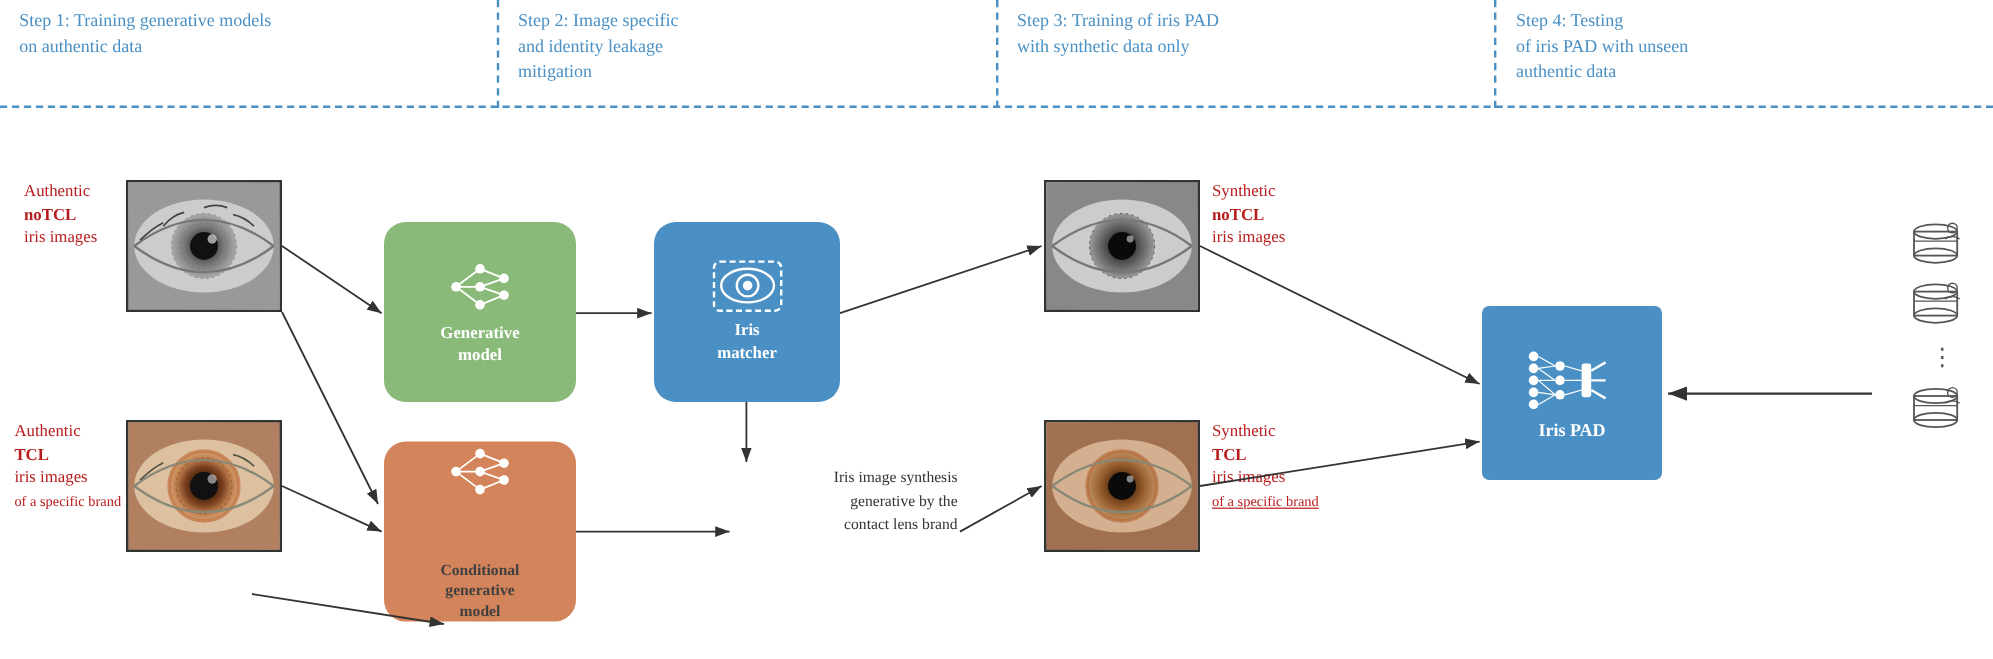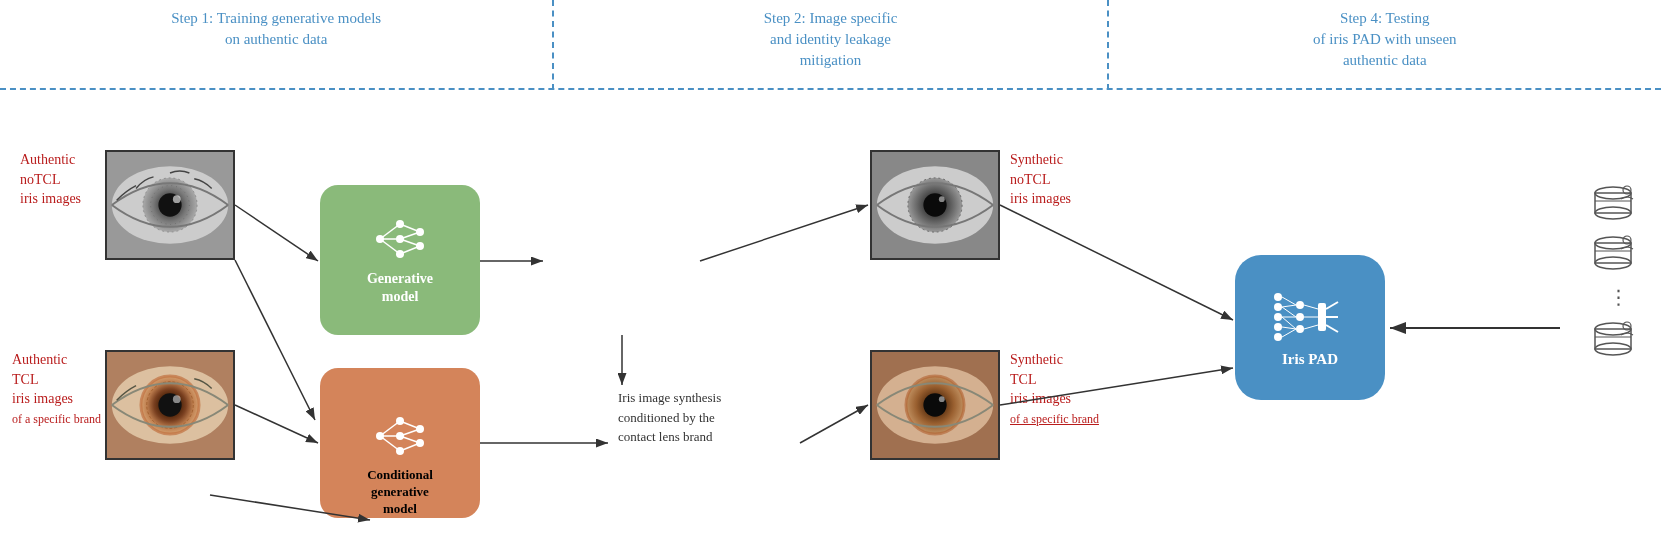--- a/index.html
+++ b/index.html
@@ -24,21 +24,21 @@
       display: flex;
       position: absolute;
       top: 0;
       left: 0;
       width: 100%;
       height: 90px;
     }
 
     .step-header {
       flex: 1;
-      text-align: center;
+      text-align: left;
       color: #4a90c4;
       font-size: 15px;
       padding: 8px 16px;
       border-right: 2px dashed #4a90c4;
       line-height: 1.4;
     }
     .step-header:last-child {
       border-right: none;
       text-decoration: underline;
     }
@@ -145,56 +145,56 @@
       position: absolute;
       left: 320px;
       top: 268px;
       width: 160px;
       height: 150px;
       background: #d4845a;
       border-radius: 18px;
       display: flex;
       flex-direction: column;
       align-items: center;
-      justify-content: flex-end;
-      color: #000000;
+      justify-content: space-between;
+      color: #404040;
       font-size: 13px;
       font-weight: bold;
       text-align: center;
     }
 
     
     .iris-pad-box {
       position: absolute;
       left: 1235px;
       top: 155px;
       width: 150px;
       height: 145px;
       background: #4a90c4;
-      border-radius: 26px;
+      border-radius: 6px;
       display: flex;
       flex-direction: column;
       align-items: center;
       justify-content: center;
       color: white;
       font-size: 14px;
       font-weight: bold;
       text-align: center;
     }
 
     
     .label {
       position: absolute;
       font-size: 14px;
       color: #b91c1c;
       line-height: 1.4;
     }
 
     .label strong {
-      font-weight: normal;
+      font-weight: bold;
     }
 
     
     .brand-name-btn {
       position: absolute;
       left: 80px;
       top: 415px;
       background: #4a90c4;
       color: white;
       border-radius: 8px;
@@ -227,21 +227,21 @@
       margin-bottom: 6px;
     }
 
     
     .synthesis-label {
       position: absolute;
       left: 618px;
       top: 288px;
       font-size: 13px;
       color: #333;
-      text-align: left;
+      text-align: right;
       width: 180px;
       line-height: 1.5;
     }
 
     
     .pad-network {
       width: 80px;
       height: 60px;
       margin-bottom: 4px;
     }
@@ -253,20 +253,24 @@
 
   <div class="step-headers">
     <div class="step-header">
       <span style="white-space:pre-line; display:inline-block;">Step 1: Training generative models
 on authentic data</span>
     </div>
     <div class="step-header">
       <span style="white-space:pre-line; display:inline-block;">Step 2: Image specific
 and identity leakage
 mitigation</span>
+    </div>
+    <div class="step-header">
+      <span style="white-space:pre-line; display:inline-block;">Step 3: Training of iris PAD
+with synthetic data only</span>
     </div>
     <div class="step-header">
       <span style="white-space:pre-line; display:inline-block;">Step 4: Testing
 of iris PAD with unseen
 authentic data</span>
     </div>
   </div>
 
   <div class="h-divider"></div>
 
@@ -391,20 +395,35 @@
         <line x1="10" y1="25" x2="30" y2="40" stroke="white" stroke-width="1.5"></line>
         <line x1="30" y1="10" x2="50" y2="18" stroke="white" stroke-width="1.5"></line>
         <line x1="30" y1="25" x2="50" y2="18" stroke="white" stroke-width="1.5"></line>
         <line x1="30" y1="25" x2="50" y2="32" stroke="white" stroke-width="1.5"></line>
         <line x1="30" y1="40" x2="50" y2="32" stroke="white" stroke-width="1.5"></line>
       </svg>
       <span style="white-space:pre-line; line-height:1.3;">Generative
 model</span>
     </div>
 
+    <div class="iris-matcher-box">
+
+      <svg class="eye-icon" viewBox="0 0 60 45">
+
+        <rect x="2" y="2" width="56" height="41" rx="5" fill="none" stroke="white" stroke-width="2" stroke-dasharray="5,3"></rect>
+
+        <ellipse cx="30" cy="22" rx="22" ry="14" fill="none" stroke="white" stroke-width="2"></ellipse>
+
+        <circle cx="30" cy="22" r="9" fill="none" stroke="white" stroke-width="2"></circle>
+
+        <circle cx="30" cy="22" r="4" fill="white"></circle>
+      </svg>
+      <span style="white-space:pre-line; line-height:1.3;">Iris
+matcher</span>
+    </div>
 
     <div class="cond-gen-box">
       <svg class="network-icon" viewBox="0 0 60 50">
         <circle cx="10" cy="25" r="4" fill="white"></circle>
         <circle cx="30" cy="10" r="4" fill="white"></circle>
         <circle cx="30" cy="25" r="4" fill="white"></circle>
         <circle cx="30" cy="40" r="4" fill="white"></circle>
         <circle cx="50" cy="18" r="4" fill="white"></circle>
         <circle cx="50" cy="32" r="4" fill="white"></circle>
         <line x1="10" y1="25" x2="30" y2="10" stroke="white" stroke-width="1.5"></line>
@@ -475,21 +494,21 @@
 
     <div class="label" style="left:1010px; top:250px;">
       <span>Synthetic</span><br>
       <strong>TCL</strong><br>
       <span>iris images</span><br>
       <span style="text-decoration:underline; font-size:12px;">of a specific brand</span>
     </div>
 
     <div class="synthesis-label">
       <span>Iris image synthesis</span><br>
-      <span>conditioned by the</span><br>
+      <span>generative by the</span><br>
       <span>contact lens brand</span>
     </div>
 
 
     <div style="position:absolute; right:25px; top:85px; display:flex; flex-direction:column; gap:12px;">
 
       <div style="display:flex; align-items:center; gap:4px;">
         <svg width="45" height="38" viewBox="0 0 45 38">
           <ellipse cx="22" cy="8" rx="18" ry="6" fill="none" stroke="#555" stroke-width="1.5"></ellipse>
           <rect x="4" y="8" width="36" height="20" fill="none" stroke="#555" stroke-width="1.5"></rect>

